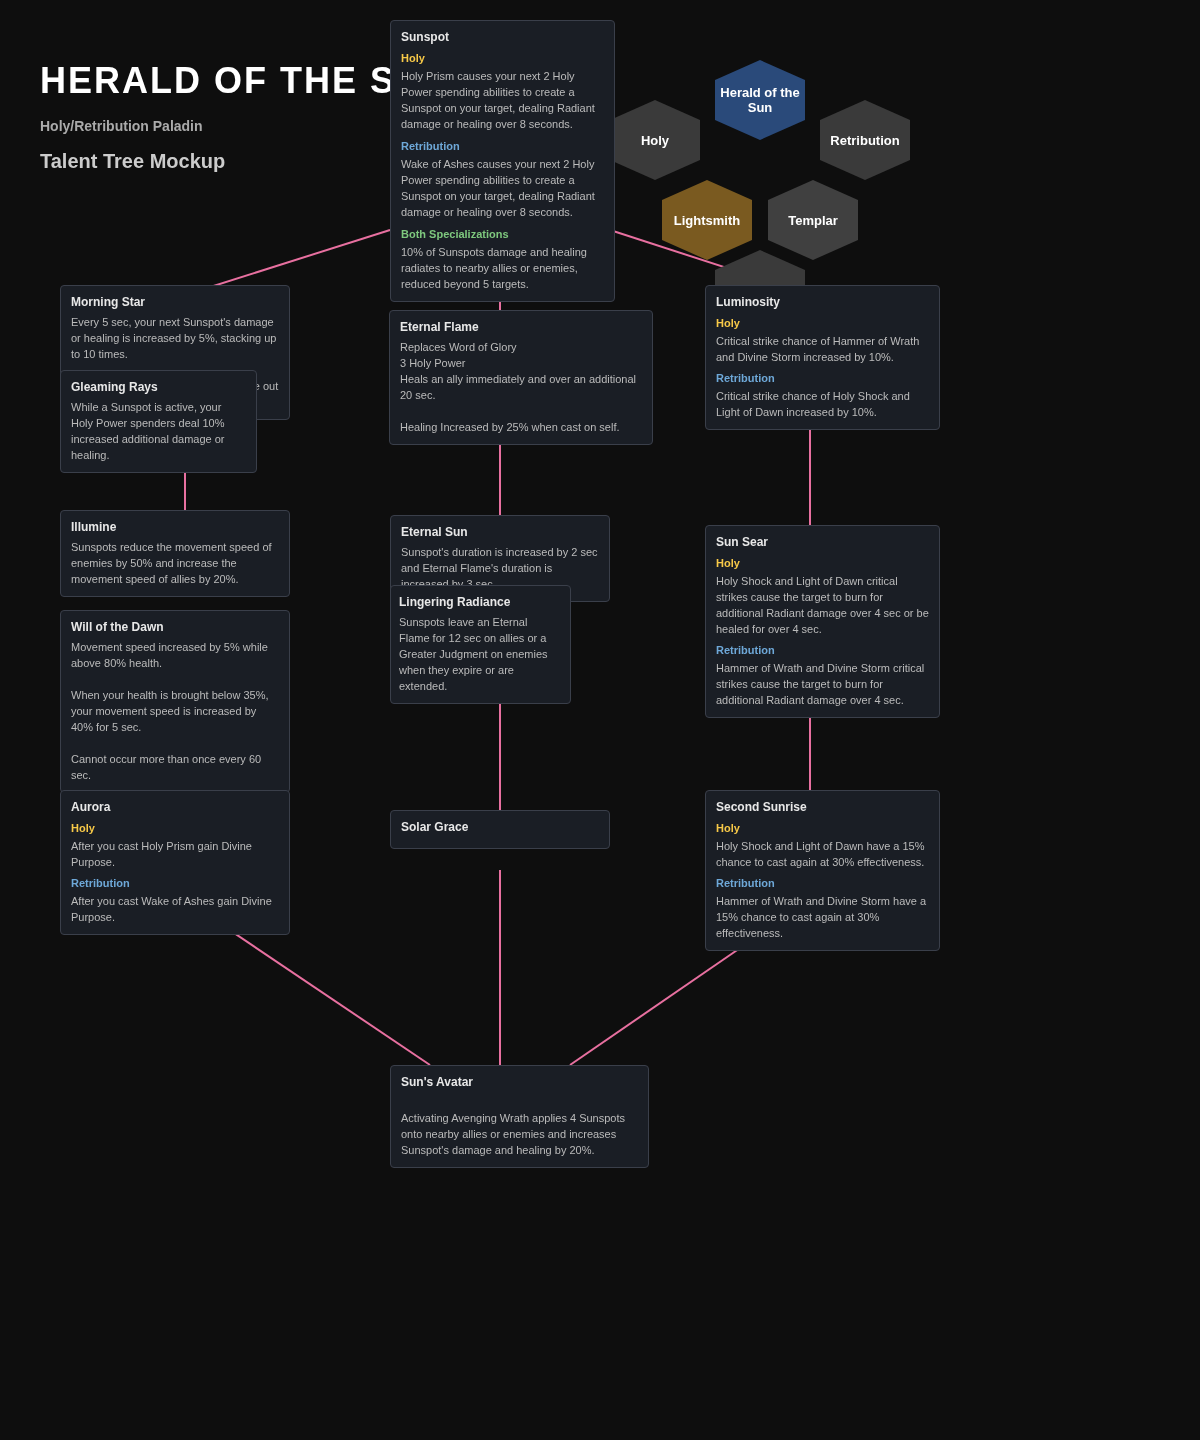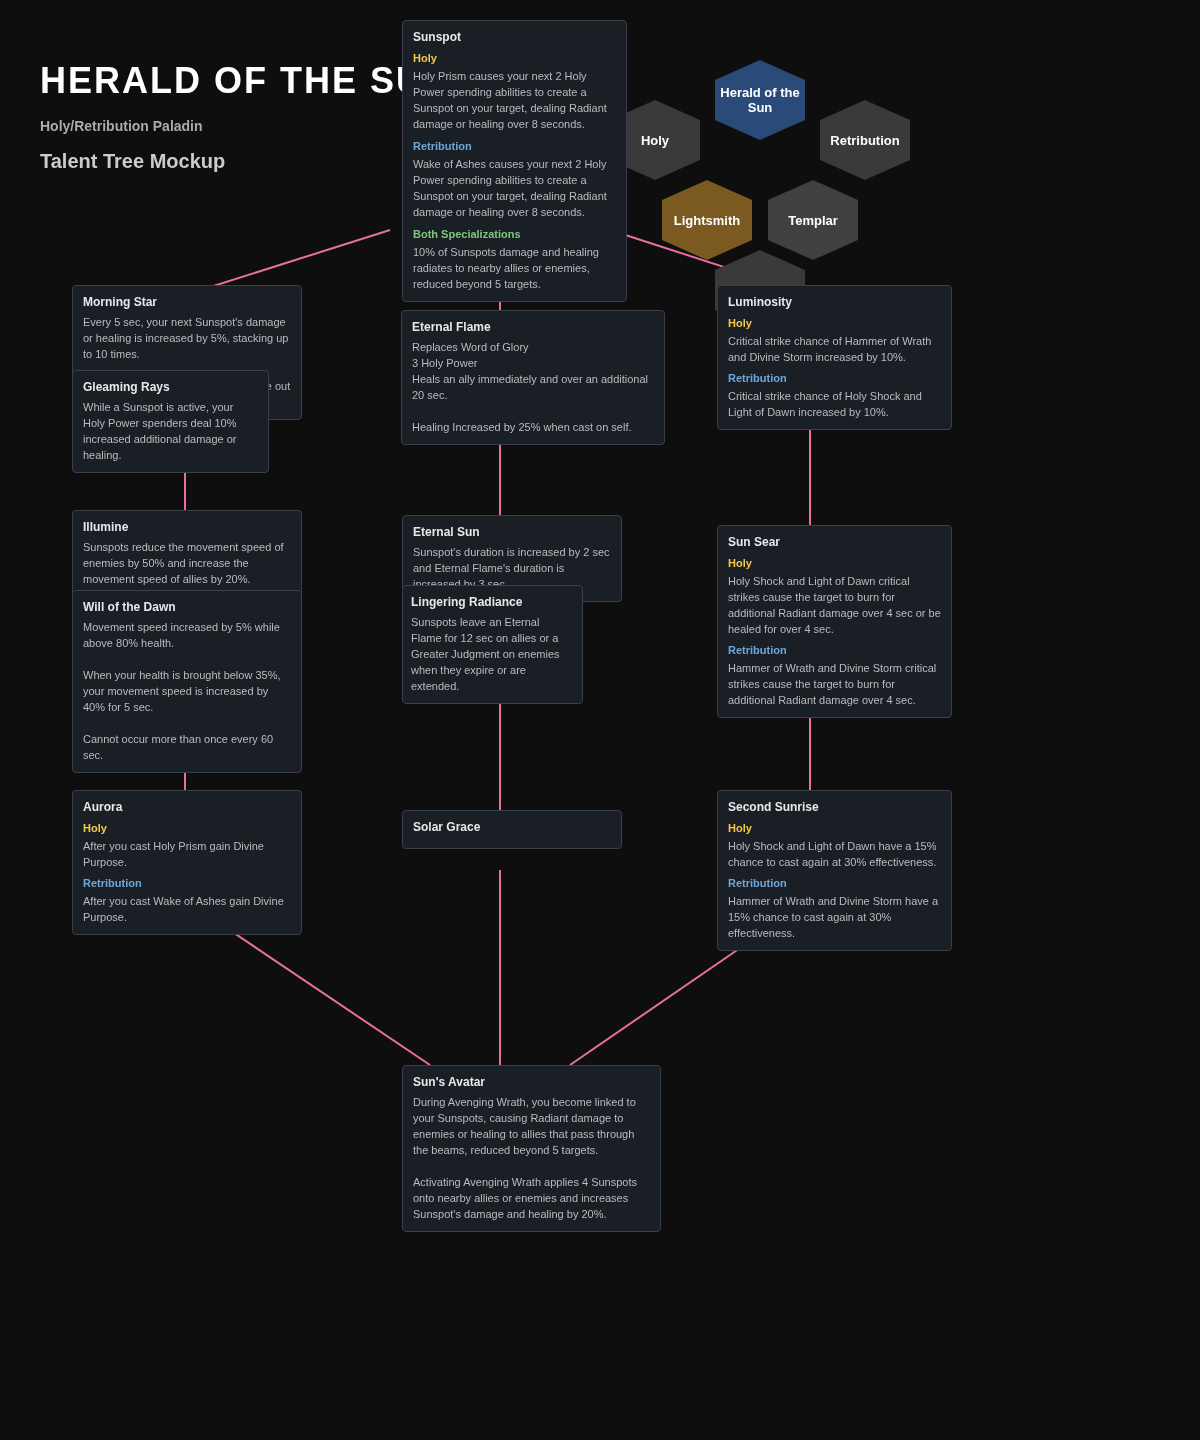--- a/index.html
+++ b/index.html
@@ -94,21 +94,21 @@
 
     
     svg.lines {
       position: absolute;
       top: 0; left: 0;
       width: 1000px;
       height: 1440px;
       pointer-events: none;
       z-index: 0;
     }
-    .card { z-index: 1; margin-left: 12px; }
+    .card { z-index: 1; }
     .hex-container { z-index: 1; }
     .title-block { z-index: 1; }
   </style>
 </head>
 <body>
 
 <svg class="lines" xmlns="http://www.w3.org/2000/svg">
 
   <line x1="390" y1="230" x2="185" y2="295" stroke="#e870a0" stroke-width="2"></line>
 
@@ -193,21 +193,21 @@
   <div>Critical strike chance of Hammer of Wrath and Divine Storm increased by 10%.</div>
   <div class="section-label retrib" style="margin-top:5px;">Retribution</div>
   <div>Critical strike chance of Holy Shock and Light of Dawn increased by 10%.</div>
 </div>
 
 <div class="card" style="left:60px;top:510px;width:230px;">
   <div class="card-title">Illumine</div>
   <div>Sunspots reduce the movement speed of enemies by 50% and increase the movement speed of allies by 20%.</div>
 </div>
 
-<div class="card" style="left:60px;top:590px;width:230px;">
+<div class="card" style="left:60px;top:610px;width:230px;">
   <div class="card-title">Will of the Dawn</div>
   <div>Movement speed increased by 5% while above 80% health.<br><br>When your health is brought below 35%, your movement speed is increased by 40% for 5 sec.<br><br>Cannot occur more than once every 60 sec.</div>
 </div>
 
 <div class="card" style="left:390px;top:515px;width:220px;">
   <div class="card-title">Eternal Sun</div>
   <div>Sunspot's duration is increased by 2 sec and Eternal Flame's duration is increased by 3 sec.</div>
 </div>
 
 <div class="card" style="left:390px;top:585px;width:181px;padding-left:8px;">
@@ -238,16 +238,15 @@
 <div class="card" style="left:705px;top:790px;width:235px;">
   <div class="card-title">Second Sunrise</div>
   <div class="section-label holy">Holy</div>
   <div>Holy Shock and Light of Dawn have a 15% chance to cast again at 30% effectiveness.</div>
   <div class="section-label retrib" style="margin-top:5px;">Retribution</div>
   <div>Hammer of Wrath and Divine Storm have a 15% chance to cast again at 30% effectiveness.</div>
 </div>
 
 <div class="card" style="left:390px;top:1065px;width:259px;">
   <div class="card-title">Sun's Avatar</div>
-  <div>During Avenging Wrath, you become linked to your Sunspots, causing Radiant damage to enemies or healing to allies that pass through the beams, reduced beyond 5 targets.</div>
   <br>
   <div>Activating Avenging Wrath applies 4 Sunspots onto nearby allies or enemies and increases Sunspot's damage and healing by 20%.</div>
 </div>
 
 </body></html>

